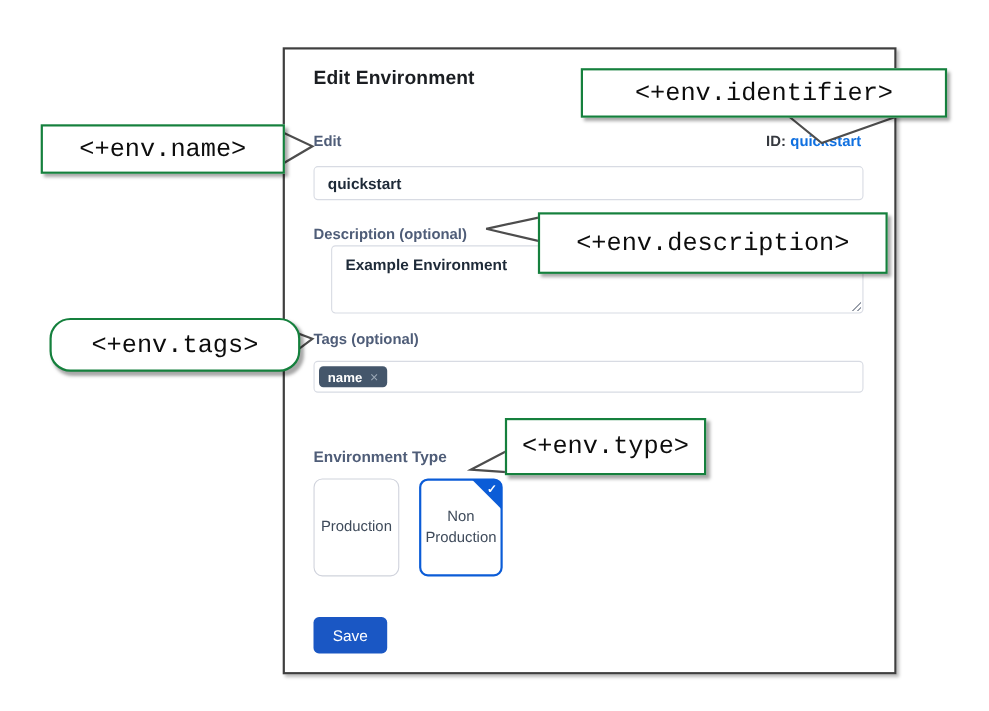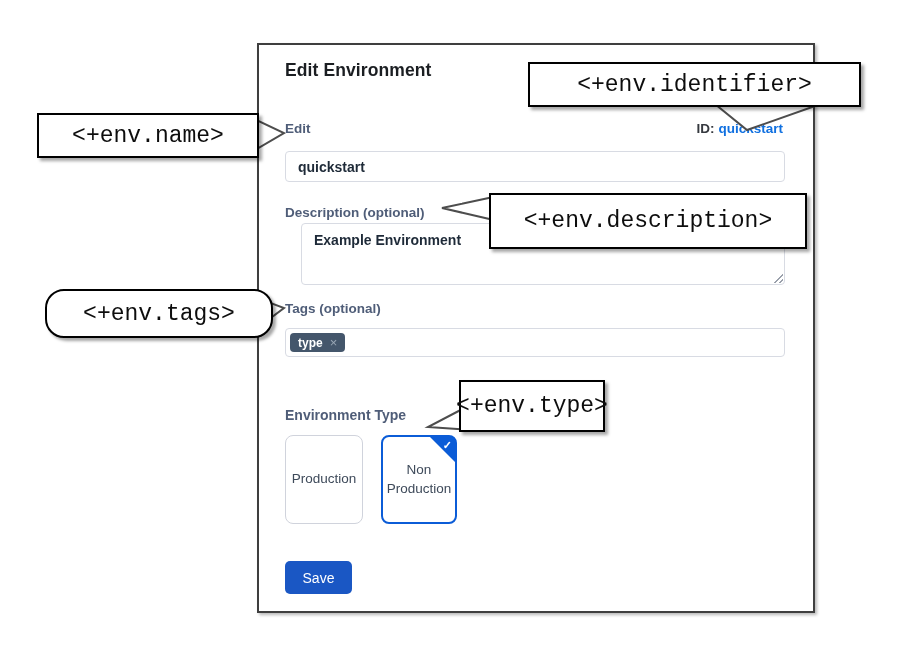--- a/index.html
+++ b/index.html
@@ -92,31 +92,31 @@
 
   .save-btn {
     position: absolute; left: 26px; top: 516px; width: 67px; height: 33px;
     background: #1a57c4; color: #fff; border: none; border-radius: 5px;
     font-family: "Liberation Sans", sans-serif; font-size: 14px; font-weight: 400;
     cursor: pointer;
   }
 
   
   .callout {
-    position: absolute; background: #fff; border: 2px solid #000000;
+    position: absolute; background: #fff; border: 2px solid #15803d;
     box-shadow: 3px 3px 3px rgba(0,0,0,0.35);
     display: flex; align-items: center; justify-content: center;
     font-family: "Liberation Mono", "DejaVu Sans Mono", monospace;
     font-size: 23px; color: #0d0d0d; white-space: nowrap;
   }
   .co-identifier { left: 528px; top: 62px;  width: 333px; height: 45px; }
   .co-name       { left: 37px;  top: 113px; width: 222px; height: 45px; }
   .co-desc       { left: 489px; top: 193px; width: 318px; height: 56px; }
   .co-tags       { left: 45px;  top: 289px; width: 228px; height: 49px; border-radius: 19px; }
-  .co-type       { left: 459px; top: 380px; width: 146px; height: 52px; }
+  .co-type       { left: 459px; top: 380px; width: 183px; height: 52px; }
 
   .tail { position: absolute; overflow: visible; }
   .tail path { fill: #ffffff; stroke: #4d4d4d; stroke-width: 2; stroke-linecap: round; }
   .tail-identifier { left: 690px; top: 100px; }
   .tail-name       { left: 250px; top: 112px; }
   .tail-desc       { left: 436px; top: 194px; }
   .tail-tags       { left: 252px; top: 292px; }
   .tail-type       { left: 420px; top: 398px; }
 </style>
 </head>
@@ -136,21 +136,21 @@
 
     <div class="field-label lbl-desc">Description (optional)</div>
     <div class="textarea-wrap">
       <textarea class="desc-textarea" style="">Example Environment</textarea>
       <div class="resize-grip"></div>
     </div>
 
     <div class="field-label lbl-tags">Tags (optional)</div>
     <div class="tags-box">
       <span class="tag-chip">
-        <span>type</span>
+        <span>name</span>
         <span class="tag-remove">×</span>
       </span>
     </div>
 
     <div class="field-label lbl-envtype">Environment Type</div>
     <div class="cards-row">
       <div class="env-card">
         <span>Production</span>
       </div>
       <div class="env-card selected">

